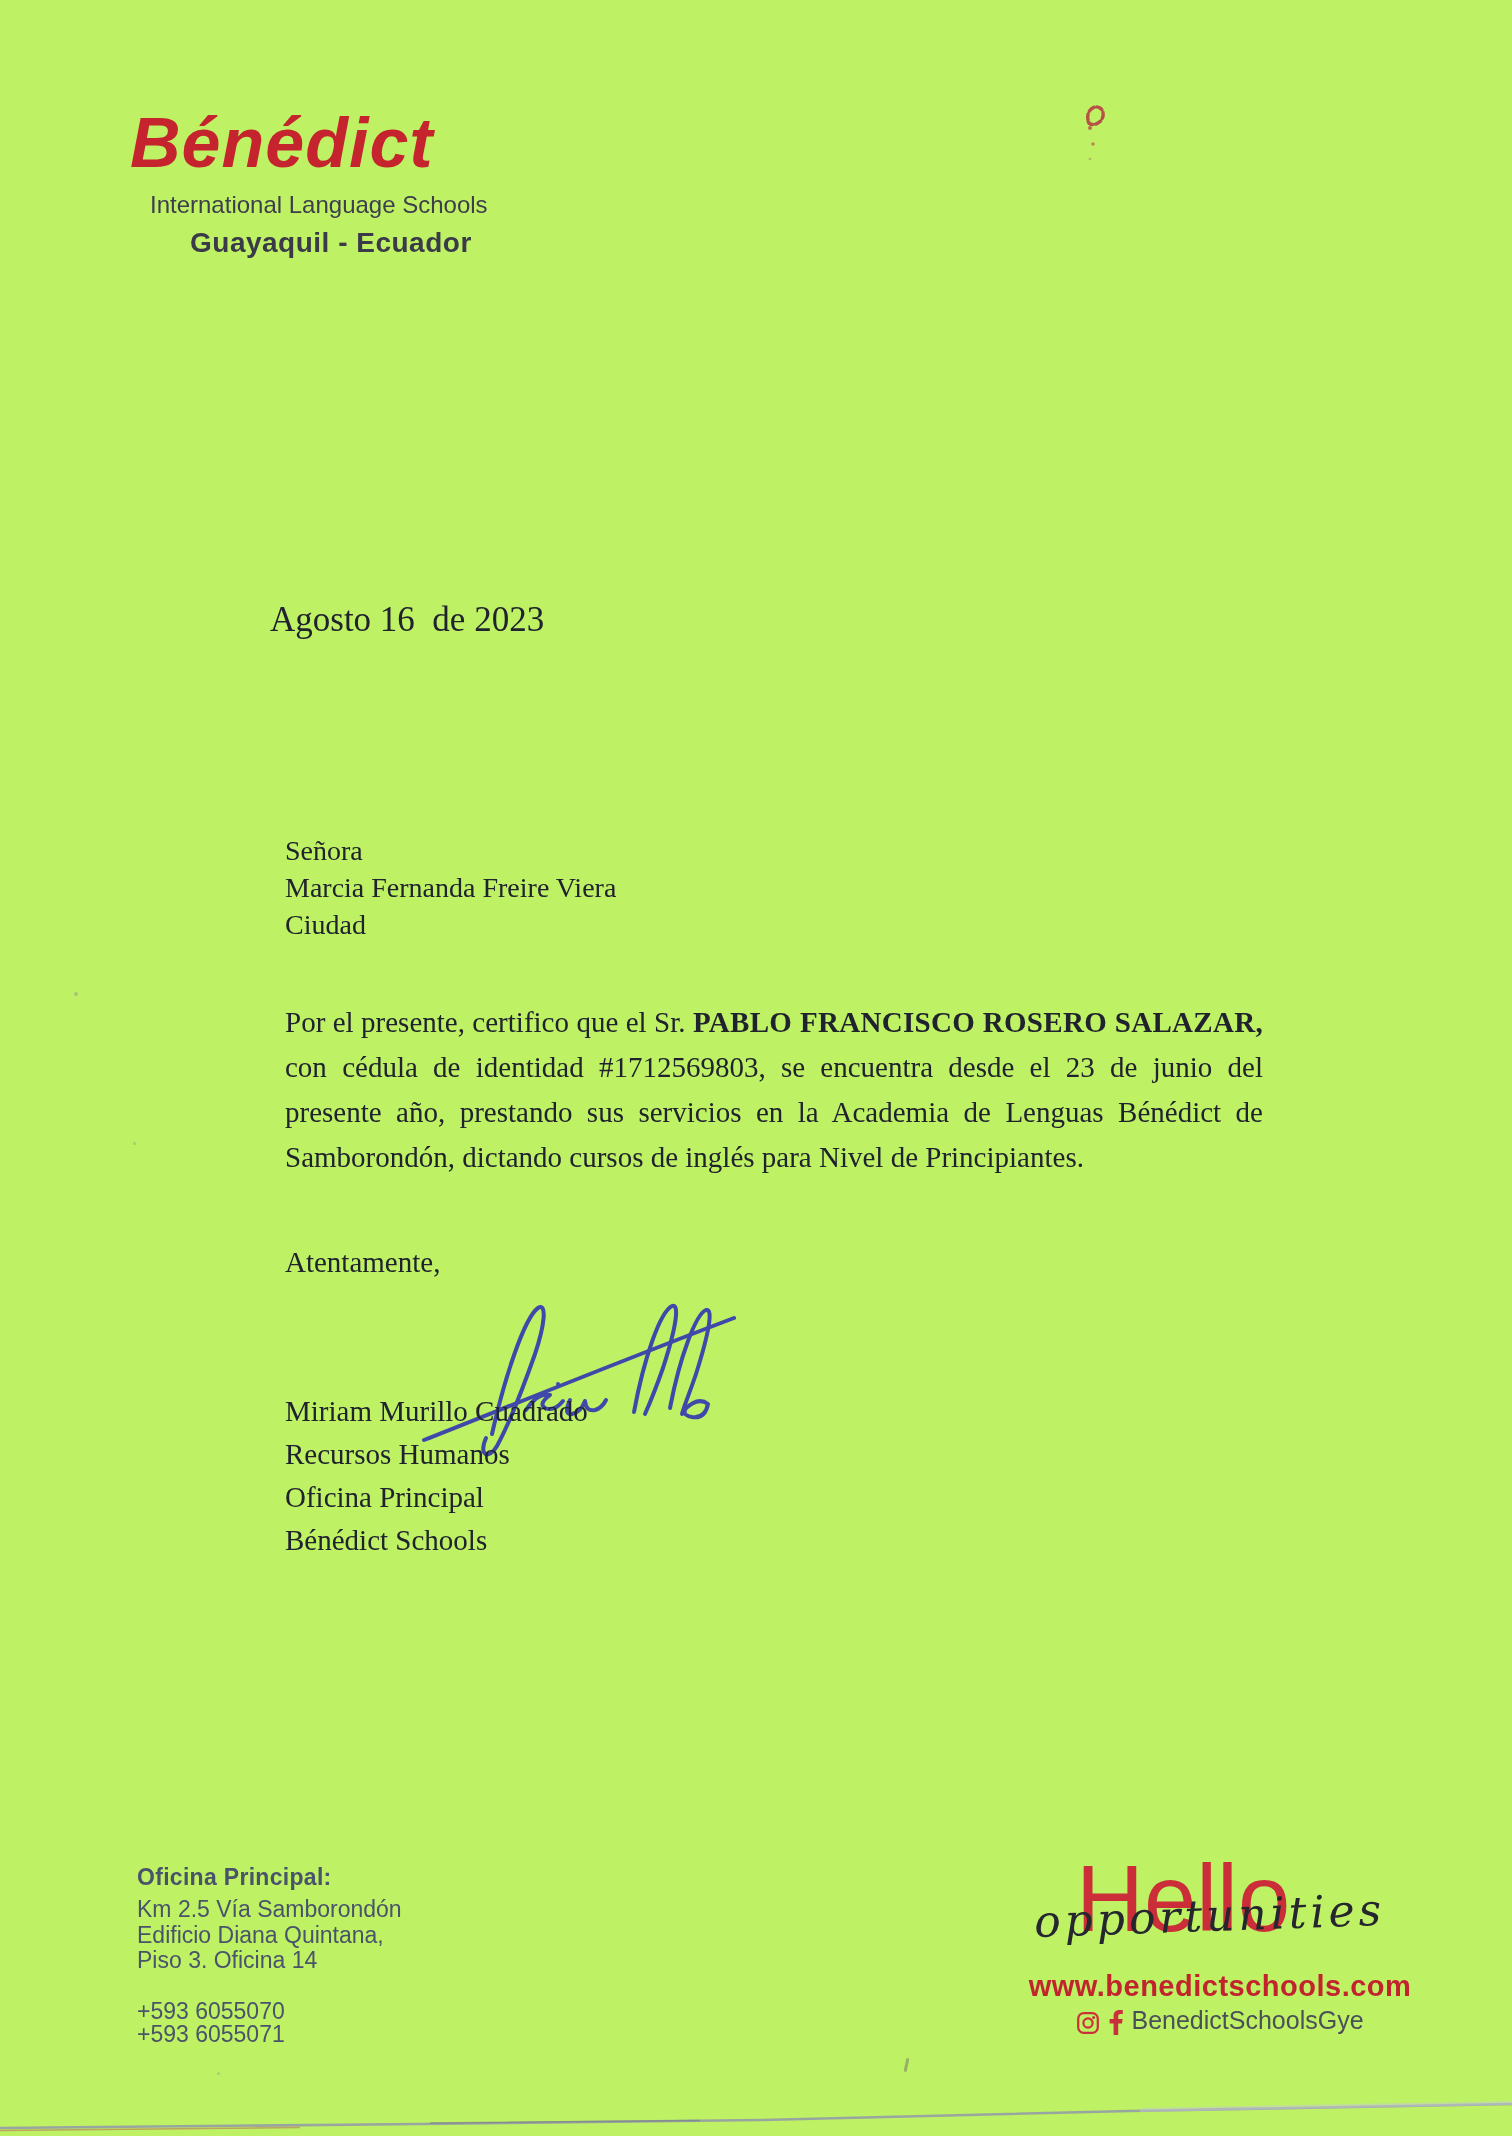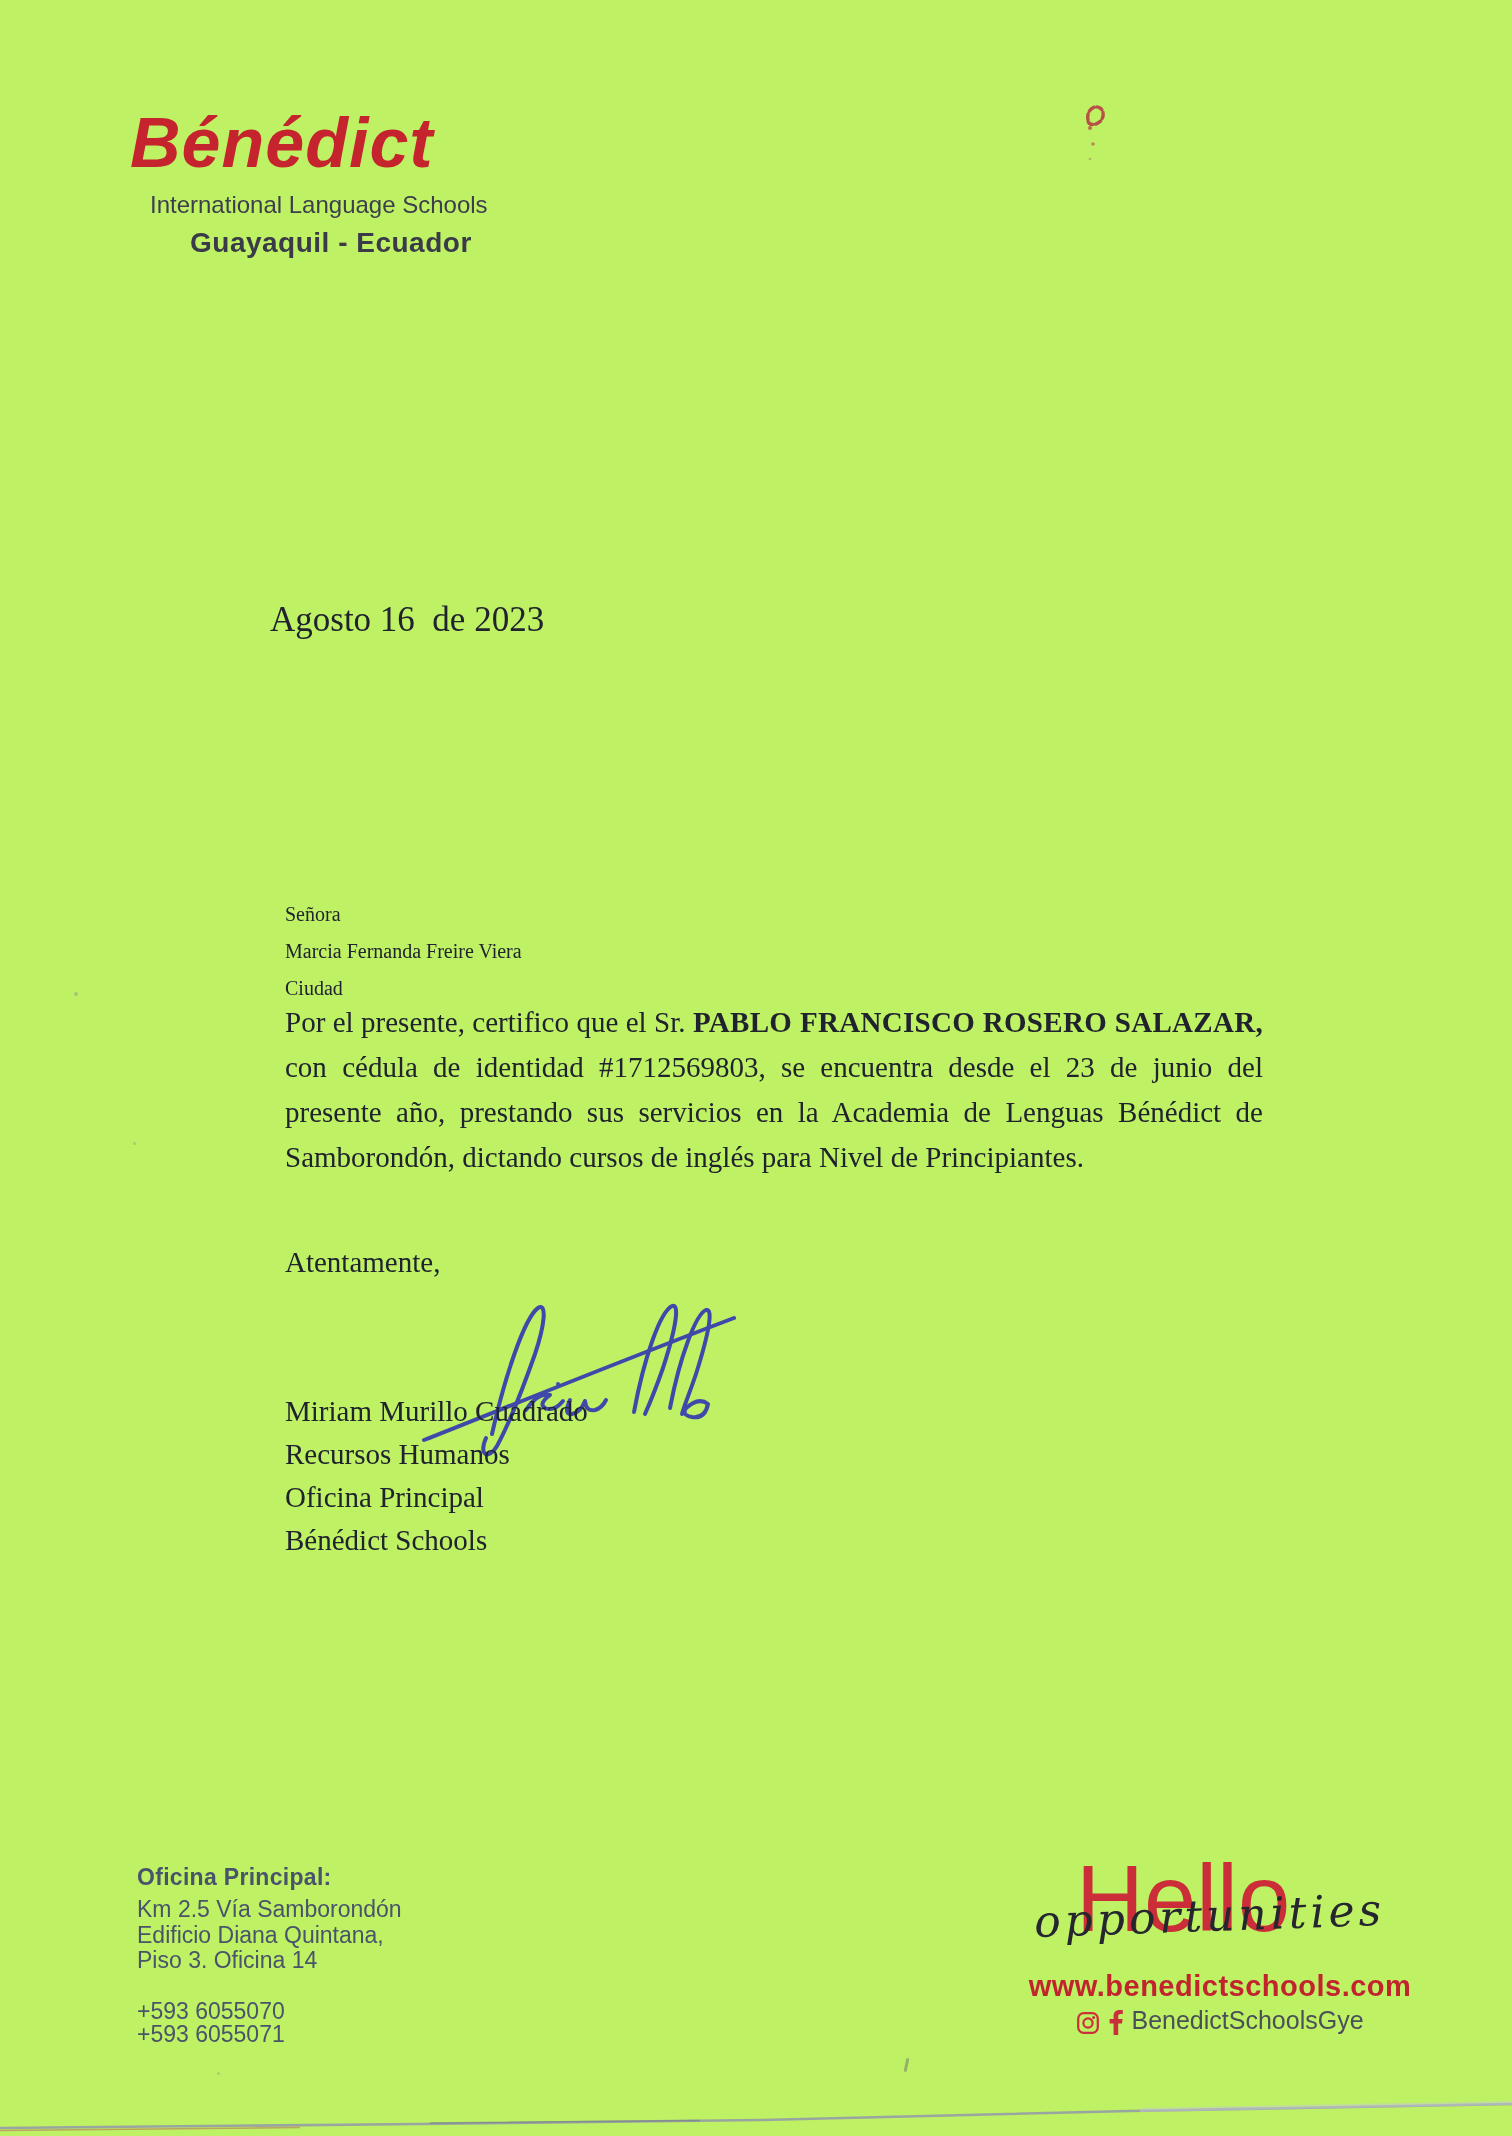--- a/index.html
+++ b/index.html
@@ -46,22 +46,22 @@
   .speck3 { left: 905px; top: 2058px; width: 3px; height: 14px; opacity: .5; border-radius: 2px; transform: rotate(12deg); background:#6d6d66;}
   .speck4 { left: 217px; top: 2072px; width: 3px; height: 3px; opacity: .35; }
   .scan-edge { position: absolute; left: 0; top: 2094px; }
 
   
   .date-line {
     position: absolute; left: 270px; top: 600px;
     font-size: 35px; white-space: pre;
   }
   .recipient {
-    position: absolute; left: 285px; top: 896px;
-    font-size: 20px; line-height: 37px;
+    position: absolute; left: 285px; top: 832px;
+    font-size: 28px; line-height: 37px;
   }
   .body-paragraph {
     position: absolute; left: 285px; top: 1000px; width: 978px;
     font-size: 29px; line-height: 45px;
     text-align: justify;
   }
   .body-paragraph b { letter-spacing: 0.3px; }
   .closing {
     position: absolute; left: 285px; top: 1246px;
     font-size: 29px;

